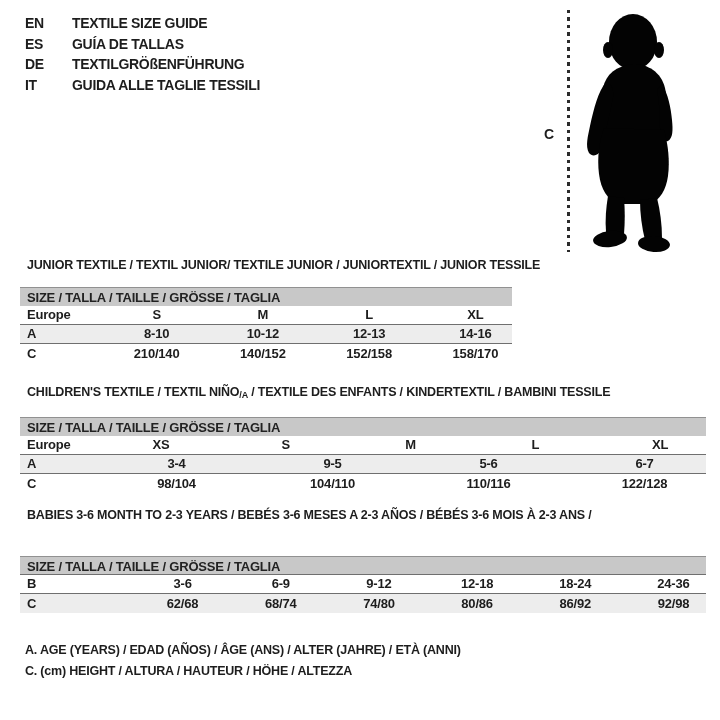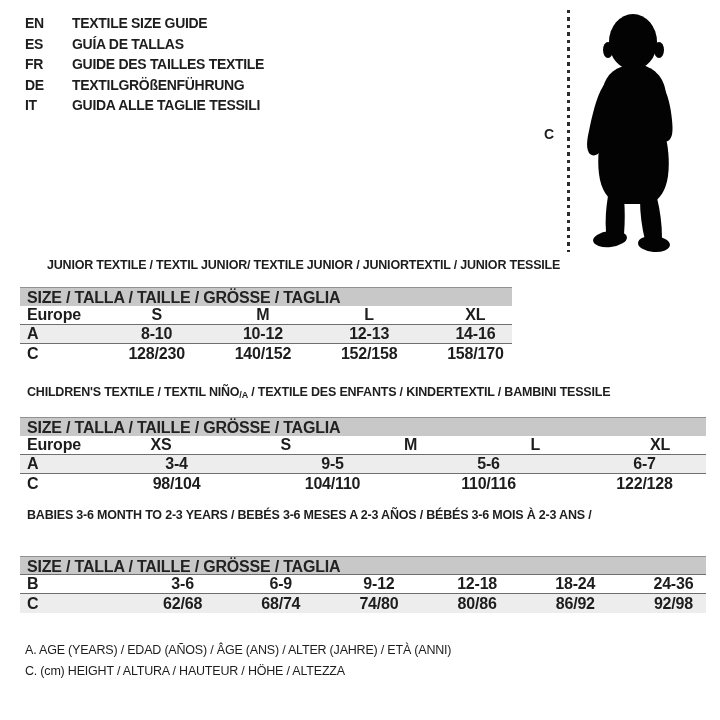--- a/index.html
+++ b/index.html
@@ -16,61 +16,57 @@
 
   
   .dash-line{position:absolute;left:567px;top:10px;width:3px;height:242px;
     background:repeating-linear-gradient(to bottom,#2b2b2b 0 3.5px,transparent 3.5px 7.5px);}
   .measure-label{position:absolute;left:544px;top:126px;font-weight:bold;font-size:14px;}
   .toddler{position:absolute;left:580px;top:8px;width:120px;height:245px;}
 
   
   .section-title{position:absolute;left:27px;font-weight:bold;font-size:12.5px;
     letter-spacing:-0.2px;white-space:nowrap;}
-  .title-junior{top:258px;margin-left:20px;}
+  .title-junior{top:258px;}
   .title-children{top:385px;}
   .title-babies{top:505px;line-height:20px;white-space:normal;width:620px;}
   .t-sub{font-size:9px;vertical-align:-2px;}
 
   
-  .tbl{position:absolute;left:20px;font-size:16px;font-weight:bold;letter-spacing:-0.2px;}
+  .tbl{position:absolute;left:20px;font-size:13px;font-weight:bold;letter-spacing:-0.2px;}
   .tbl-junior{top:287px;width:492px;}
   .tbl-children{top:417px;width:686px;}
   .tbl-babies{top:556px;width:686px;}
   .t-head{height:19px;line-height:19px;background:#c8c8c8;border-top:1px solid #919191;
     padding-left:7px;color:#222;box-sizing:border-box;}
   .t-head.sep{border-bottom:1px solid #6f6f6f;}
   .t-row{display:flex;height:19px;line-height:19px;box-sizing:border-box;gap:33px;}
   .t-row.sep{border-bottom:1px solid #6f6f6f;line-height:18px;}
   .t-row.stripe{background:#ededed;}
   .t-label{padding-left:7px;text-align:left;}
   .tbl-junior .t-label{width:60px;}
   .tbl-children .t-label{width:55px;}
   .tbl-babies .t-label{width:90px;}
   .t-cell{flex:1;text-align:center;}
 
   
-  .legend{position:absolute;left:25px;top:640px;font-weight:normal;font-size:12.5px;
+  .legend{position:absolute;left:25px;top:640px;font-weight:bold;font-size:12.5px;
     line-height:21px;letter-spacing:-0.2px;}
 </style>
 </head>
 <body>
 
 <div class="lang-block">
   <div class="lang-row">
     <span class="lang-code">EN</span>
     <span class="lang-label">TEXTILE SIZE GUIDE</span>
   </div>
   <div class="lang-row">
     <span class="lang-code">ES</span>
     <span class="lang-label">GUÍA DE TALLAS</span>
-  </div>
-  <div class="lang-row">
-    <span class="lang-code">FR</span>
-    <span class="lang-label">GUIDE DES TAILLES TEXTILE</span>
   </div>
   <div class="lang-row">
     <span class="lang-code">DE</span>
     <span class="lang-label">TEXTILGRÖßENFÜHRUNG</span>
   </div>
   <div class="lang-row">
     <span class="lang-code">IT</span>
     <span class="lang-label">GUIDA ALLE TAGLIE TESSILI</span>
   </div>
 </div>
@@ -105,21 +101,21 @@
   </div>
   <div class="t-row stripe sep">
     <span class="t-label">A</span>
     <span class="t-cell">8-10</span>
     <span class="t-cell">10-12</span>
     <span class="t-cell">12-13</span>
     <span class="t-cell">14-16</span>
   </div>
   <div class="t-row">
     <span class="t-label">C</span>
-    <span class="t-cell">128/230</span>
+    <span class="t-cell">210/140</span>
     <span class="t-cell">140/152</span>
     <span class="t-cell">152/158</span>
     <span class="t-cell">158/170</span>
   </div>
 </div>
 
 <div class="section-title title-children">
   <span>CHILDREN'S TEXTILE / TEXTIL NIÑO</span><span class="t-sub">/A</span><span> / TEXTILE DES ENFANTS / KINDERTEXTIL / BAMBINI TESSILE</span>
 </div>
 <div class="tbl tbl-children">

